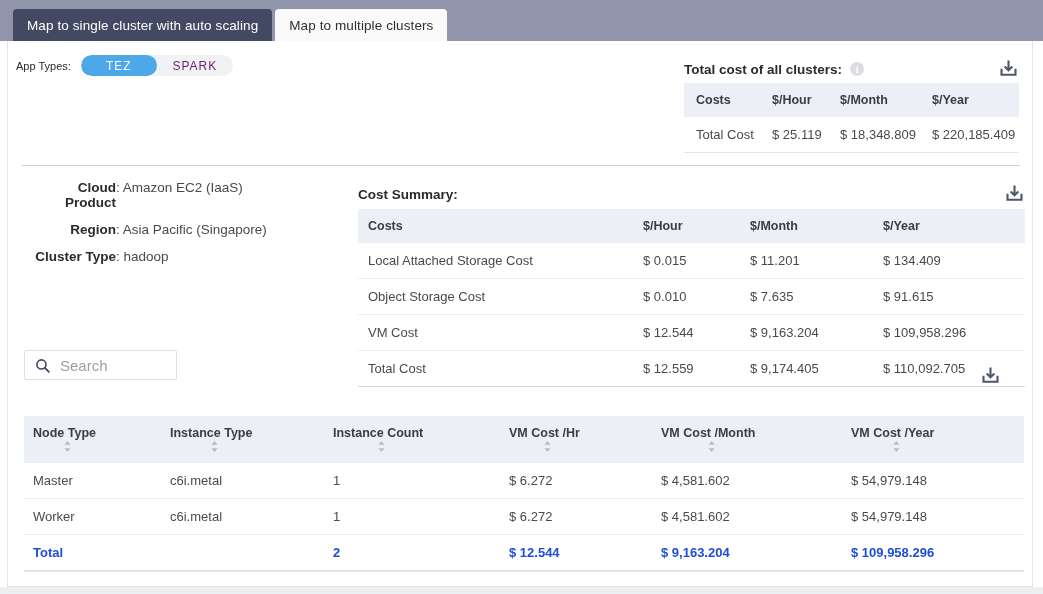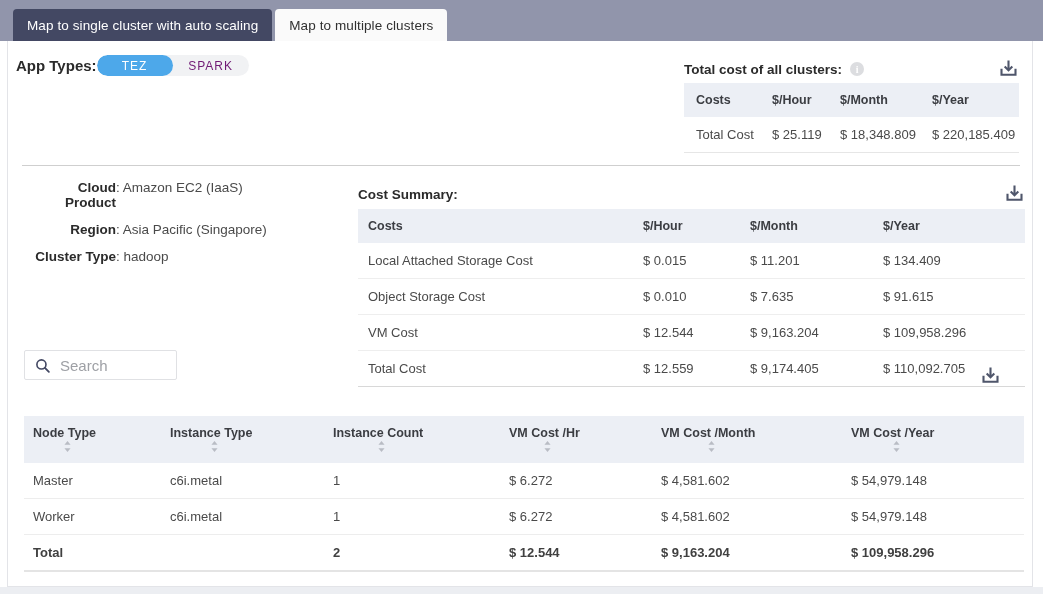--- a/index.html
+++ b/index.html
@@ -59,21 +59,22 @@
     width: 1043px; height: 7px;
     background: #eceef2;
   }
 
   
   .apptypes-row {
     position: absolute; left: 16px; top: 55px;
     display: flex; align-items: center;
   }
   .apptypes-label {
-    font-size: 15px; font-weight: bold; color: #2b2b2b;
+    font-size: 11px; font-weight: normal; color: #2b2b2b;
+    margin-right: 10px;
   }
   .toggle-group {
     display: flex; align-items: center;
     background: #f1f2f4;
     border-radius: 11px;
     height: 21px;
     overflow: hidden;
   }
   .toggle-opt {
     height: 21px; min-width: 76px;
@@ -197,21 +198,21 @@
   }
   #node-table thead th .hcell { display: inline-flex; align-items: center; flex-direction: column; }
   #node-table thead th .sort { margin-left: 7px; line-height: 0; cursor: pointer; }
   #node-table th:nth-child(1), #node-table td:nth-child(1) { width: 146px; padding-left: 9px; }
   #node-table th:nth-child(2), #node-table td:nth-child(2) { width: 163px; }
   #node-table th:nth-child(3), #node-table td:nth-child(3) { width: 176px; }
   #node-table th:nth-child(4), #node-table td:nth-child(4) { width: 152px; }
   #node-table th:nth-child(5), #node-table td:nth-child(5) { width: 190px; }
   #node-table tbody td { padding: 10px 0; border-bottom: 1px solid #ededed; }
   #node-table tbody tr.total td {
-    font-weight: bold; color: #404040;
+    font-weight: bold; color: #1d4ed8;
     border-bottom: 2px solid #e4e4e4;
   }
 </style>
 </head>
 <body>
 
 <div id="root">
 
   <div class="tabbar">
     <div class="tabs">

